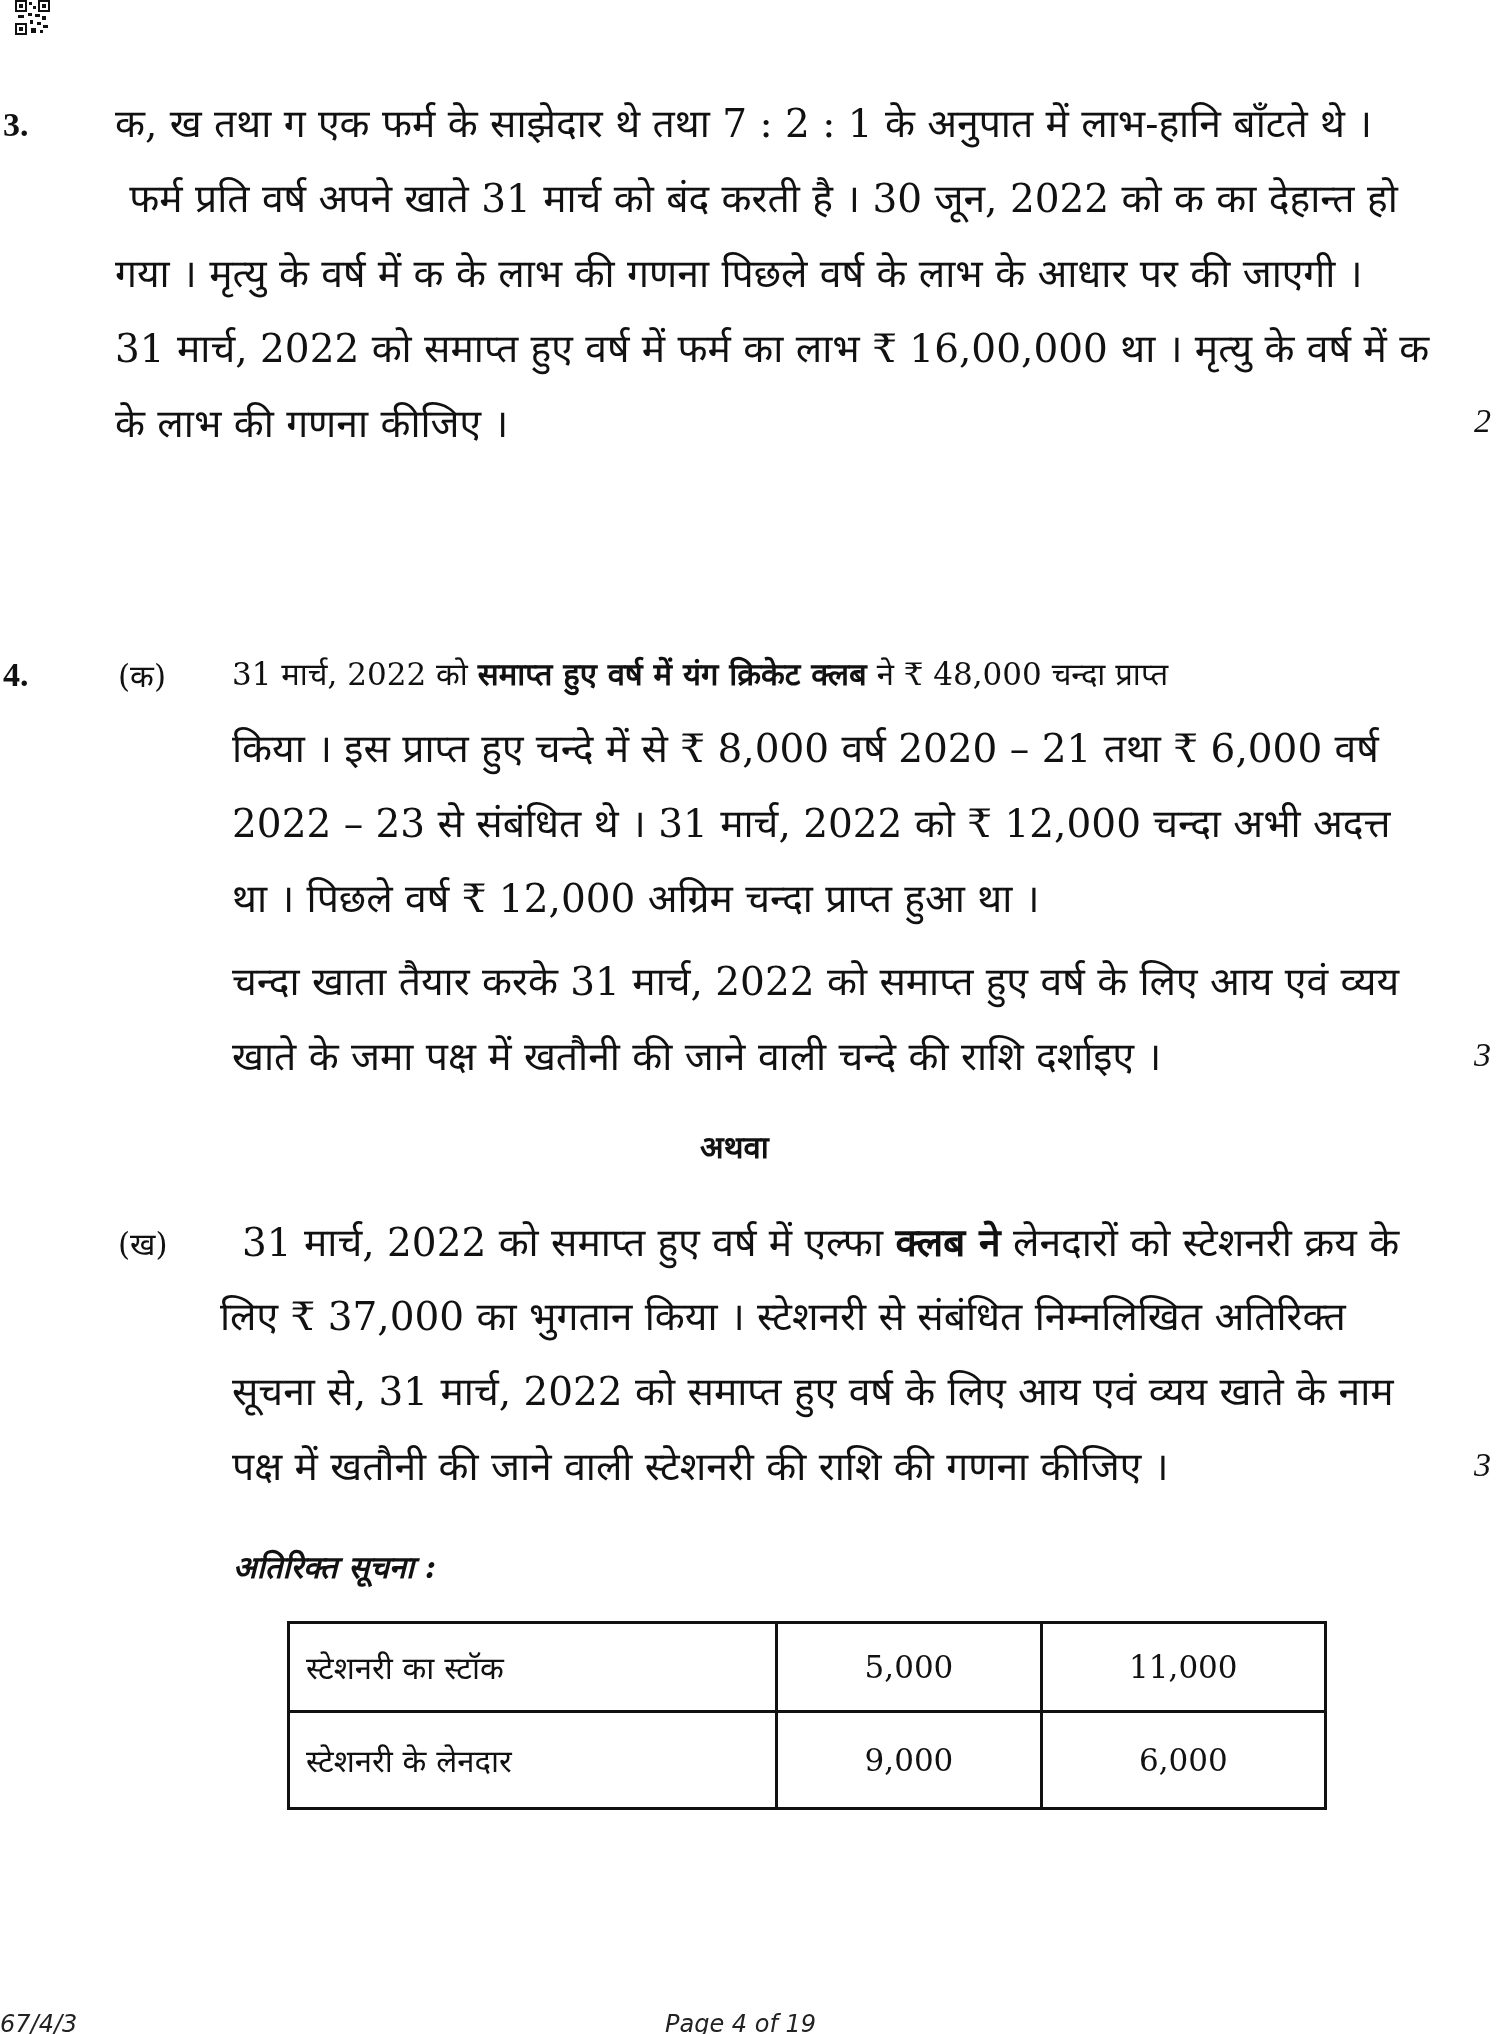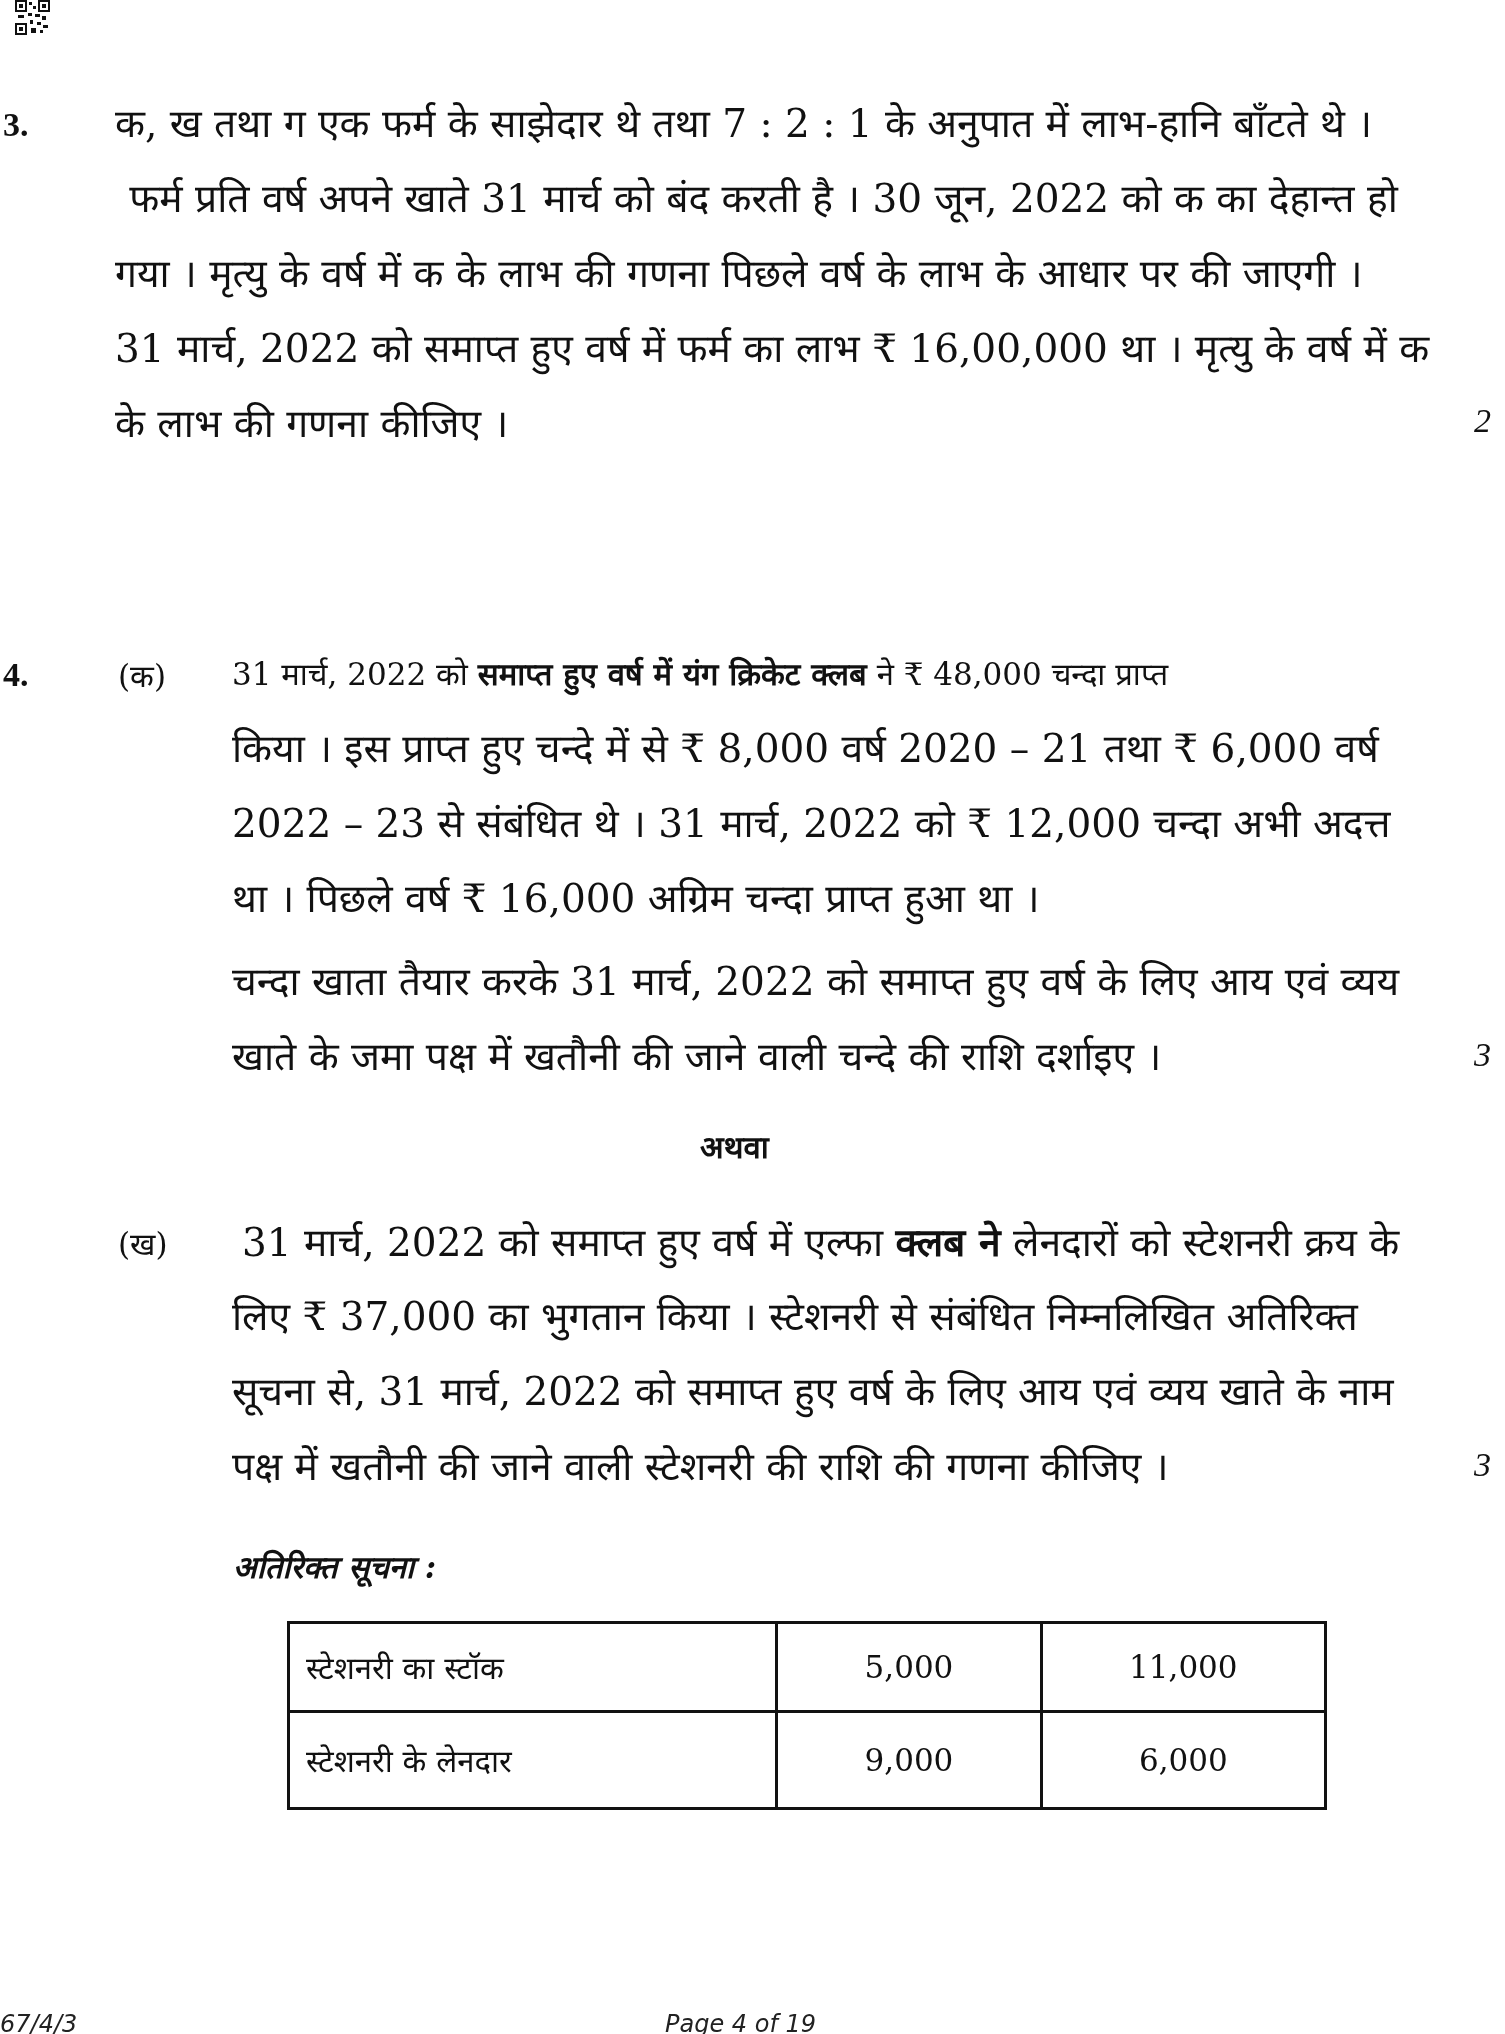--- a/index.html
+++ b/index.html
@@ -78,39 +78,39 @@
     <div class="abs line" style="left:232px; top:654px; width:1180px; font-size:31px;">
       <span><span>31 मार्च, 2022 को </span><span class="b">समाप्त हुए वर्ष में यंग क्रिकेट क्लब</span><span> ने ₹ 48,000 चन्दा प्राप्त</span></span>
     </div>
     <div class="abs line" style="left:232px; top:729px; width:1180px;">
         <span>किया । इस प्राप्त हुए चन्दे में से ₹ 8,000 वर्ष 2020 – 21 तथा ₹ 6,000 वर्ष</span>
       </div>
     <div class="abs line" style="left:232px; top:804px; width:1180px;">
         <span>2022 – 23 से संबंधित थे । 31 मार्च, 2022 को ₹ 12,000 चन्दा अभी अदत्त</span>
       </div>
     <div class="abs line" style="left:232px; top:879px; width:1180px;">
-        <span>था । पिछले वर्ष ₹ 16,000 अग्रिम चन्दा प्राप्त हुआ था ।</span>
+        <span>था । पिछले वर्ष ₹ 12,000 अग्रिम चन्दा प्राप्त हुआ था ।</span>
       </div>
     <div class="abs line" style="left:232px; top:962px; width:1180px;">
         <span>चन्दा खाता तैयार करके 31 मार्च, 2022 को समाप्त हुए वर्ष के लिए आय एवं व्यय</span>
       </div>
     <div class="abs line" style="left:232px; top:1037px; width:1180px;">
         <span>खाते के जमा पक्ष में खतौनी की जाने वाली चन्दे की राशि दर्शाइए ।</span>
       </div>
     <div class="abs marks" style="left:1474px; top:1036px;">3</div>
   </div>
 
   <div class="abs or" style="left:700px; top:1125px;">अथवा</div>
 
   <div>
     <div class="abs label" style="left:118px; top:1222px;">(ख)</div>
     <div class="abs line" style="left:242px; top:1222px; width:1180px;">
       <span><span>31 मार्च, 2022 को समाप्त हुए वर्ष में एल्फा </span><span class="b">क्लब ने</span><span> लेनदारों को स्टेशनरी क्रय के</span></span>
     </div>
-    <div class="abs line" style="left:232px; top:1297px; width:1180px;text-align:center;">
+    <div class="abs line" style="left:220px; top:1297px; width:1180px;text-align:center;">
         <span>लिए ₹ 37,000 का भुगतान किया । स्टेशनरी से संबंधित निम्नलिखित अतिरिक्त</span>
       </div>
     <div class="abs line" style="left:232px; top:1372px; width:1180px;">
         <span>सूचना से, 31 मार्च, 2022 को समाप्त हुए वर्ष के लिए आय एवं व्यय खाते के नाम</span>
       </div>
     <div class="abs line" style="left:232px; top:1447px; width:1180px;">
         <span>पक्ष में खतौनी की जाने वाली स्टेशनरी की राशि की गणना कीजिए ।</span>
       </div>
     <div class="abs marks" style="left:1474px; top:1446px;">3</div>
 

